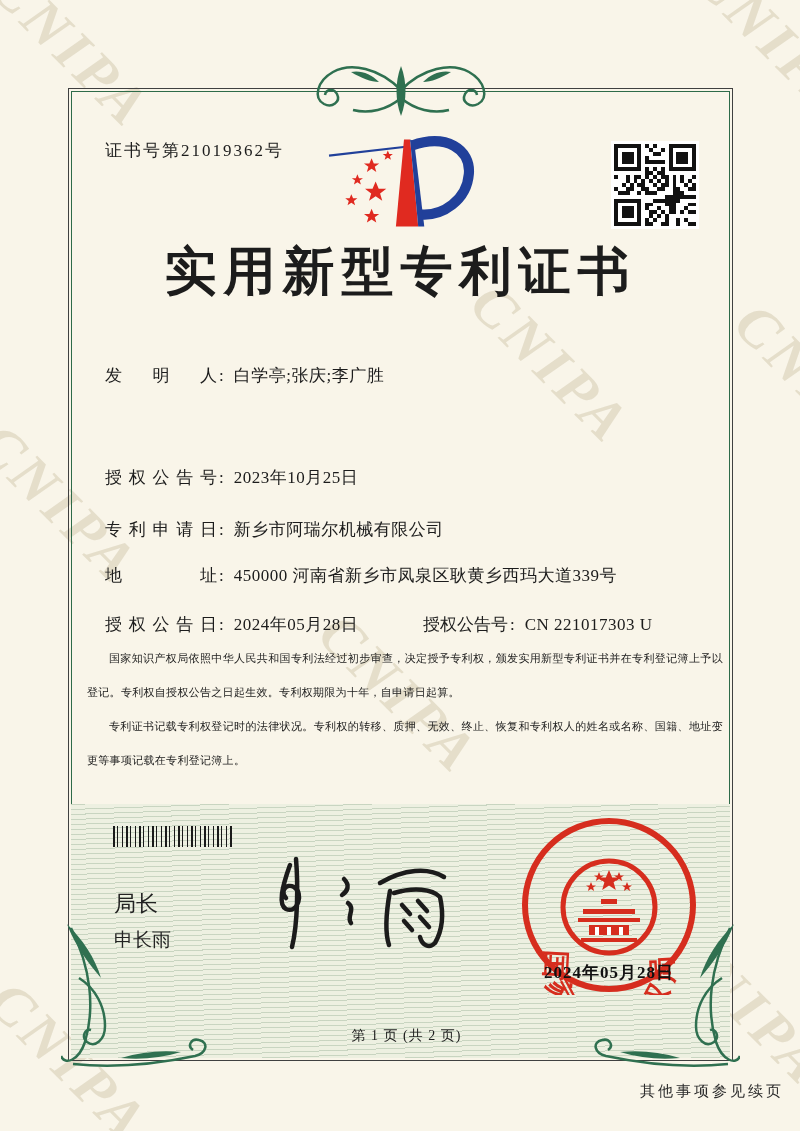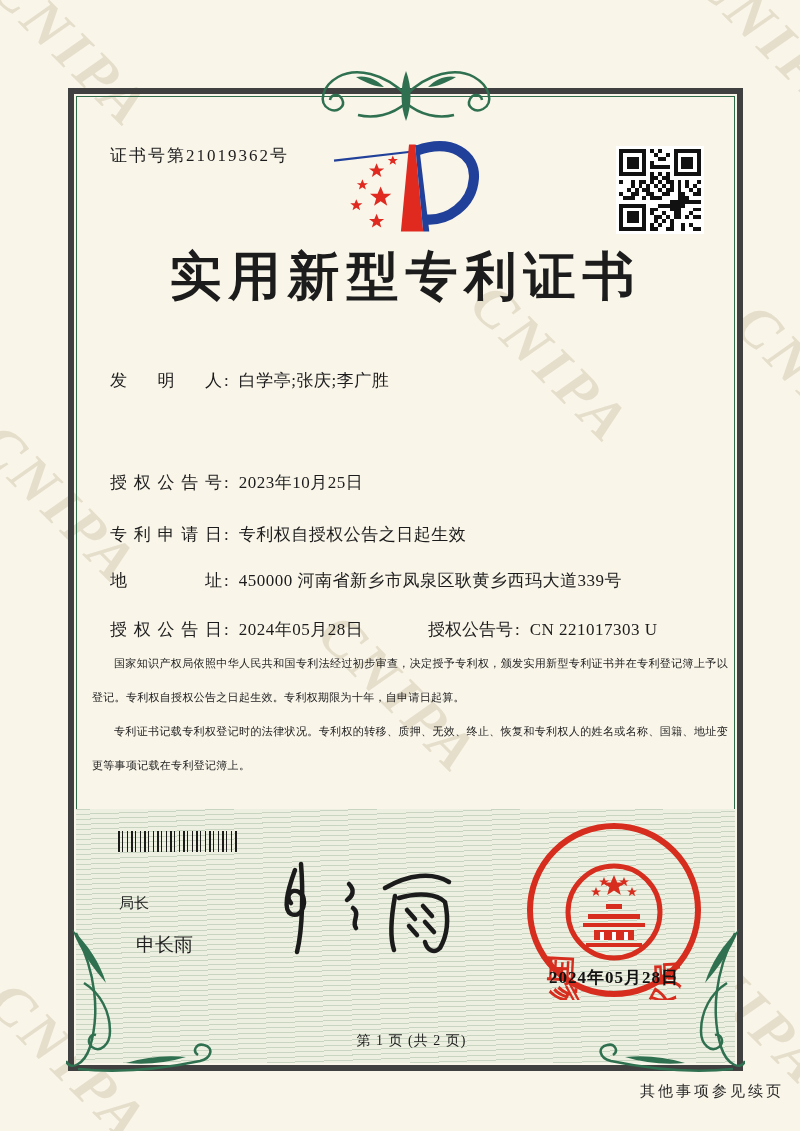--- a/index.html
+++ b/index.html
@@ -9,21 +9,21 @@
     font-family:"Liberation Serif","DejaVu Serif",serif;
   }
   
   .wm{
     position:absolute;z-index:0;font-style:italic;font-weight:700;
     font-size:58px;letter-spacing:5px;color:rgba(182,170,132,.30);
     transform:rotate(45deg);white-space:nowrap;user-select:none;
   }
   
   .frame{position:absolute;left:68px;top:88px;width:663px;height:971px;
-    border:6px solid #404040;z-index:1}
+    border:1px solid #404040;z-index:1}
   .frame-inner{position:absolute;inset:2px;border:1px solid #2e6b49;pointer-events:none}
   .band{position:absolute;left:2px;right:2px;bottom:2px;top:715px;
     background-color:#edf0e1;
     background-image:repeating-linear-gradient(178deg,rgba(140,168,140,.38) 0 1px,transparent 1px 5px);}
   .orn{position:absolute;z-index:3}
   .fl-top{left:50%;margin-left:-110px;top:-35px;width:220px;height:72px}
   .fl-bl{left:-8px;bottom:-8px;width:150px;height:150px}
   .fl-br{right:-8px;bottom:-8px;width:150px;height:150px;transform:scaleX(-1)}
   
   .abs{position:absolute;z-index:2}
@@ -32,22 +32,22 @@
   .qr{left:542px;top:52px;width:82px;height:82px;background:#fff;padding:3px}
   .title{left:0;right:0;top:148px;text-align:center;font-size:52px;font-weight:700;letter-spacing:7px}
   .row{position:absolute;left:36px;height:24px;font-size:17px;white-space:nowrap;z-index:2}
   .flabel{display:inline-block;width:112px;text-align:justify;text-align-last:justify;vertical-align:baseline}
   .fcolon{margin:0 10px 0 2px}
   .fvalue{letter-spacing:.5px}
   .pubno{position:absolute;left:318px;top:0;white-space:nowrap}
   .paras{left:18px;width:636px;top:552px;font-size:11px;line-height:34px;text-align:justify;letter-spacing:.3px}
   .paras p{margin:0;text-indent:2em}
   .barcode{left:44px;top:737px;width:212px;height:21px;display:flex;overflow:hidden}
-  .signer-title{left:45px;top:800px;font-family:Liberation Sans, sans-serif;font-size:15px;color:#222}
-  .signer-name{left:62px;top:838px;font-family:"Liberation Sans",sans-serif;font-size:19px;color:#222}
+  .signer-title{left:45px;top:800px;font-family:Liberation Sans, sans-serif;font-size:22px;color:#222}
+  .signer-name{left:45px;top:838px;font-family:"Liberation Sans",sans-serif;font-size:19px;color:#222}
   .sig{left:178px;top:764px;width:210px;height:100px}
   .seal{left:450px;top:726px;width:180px;height:180px;z-index:2}
   .seal-date{position:absolute;top:146px;left:0;width:100%;text-align:center;
     font-size:17px;font-weight:600;letter-spacing:1px;color:#111}
   .pageinfo{left:12px;right:0;top:938px;text-align:center;font-size:14px;letter-spacing:1px}
   .note{position:absolute;left:0;right:16px;top:1082px;text-align:right;font-size:15px;
     letter-spacing:3px;color:#2a2a2a;z-index:1}
 </style>
 </head>
 <body>
@@ -342,21 +342,21 @@
 
   <div class="abs title">实用新型专利证书</div>
 
   <div class="row" style="top:275px">
     <span class="flabel">发明人</span><span class="fcolon">:</span><span class="fvalue">白学亭;张庆;李广胜</span>
   </div>
   <div class="row" style="top:377px">
     <span class="flabel">授权公告号</span><span class="fcolon">:</span><span class="fvalue">2023年10月25日</span>
   </div>
   <div class="row" style="top:429px">
-    <span class="flabel">专利申请日</span><span class="fcolon">:</span><span class="fvalue">专利权自授权公告之日起生效</span>
+    <span class="flabel">专利申请日</span><span class="fcolon">:</span><span class="fvalue">新乡市阿瑞尔机械有限公司</span>
   </div>
   <div class="row" style="top:475px">
     <span class="flabel">地址</span><span class="fcolon">:</span><span class="fvalue">450000 河南省新乡市凤泉区耿黄乡西玛大道339号</span>
   </div>
   <div class="row" style="top:524px">
     <span class="flabel">授权公告日</span><span class="fcolon">:</span><span class="fvalue">2024年05月28日</span>
     <span class="pubno">
       <span>授权公告号</span><span class="fcolon">:</span><span class="fvalue">CN 221017303 U</span>
     </span>
   </div>

